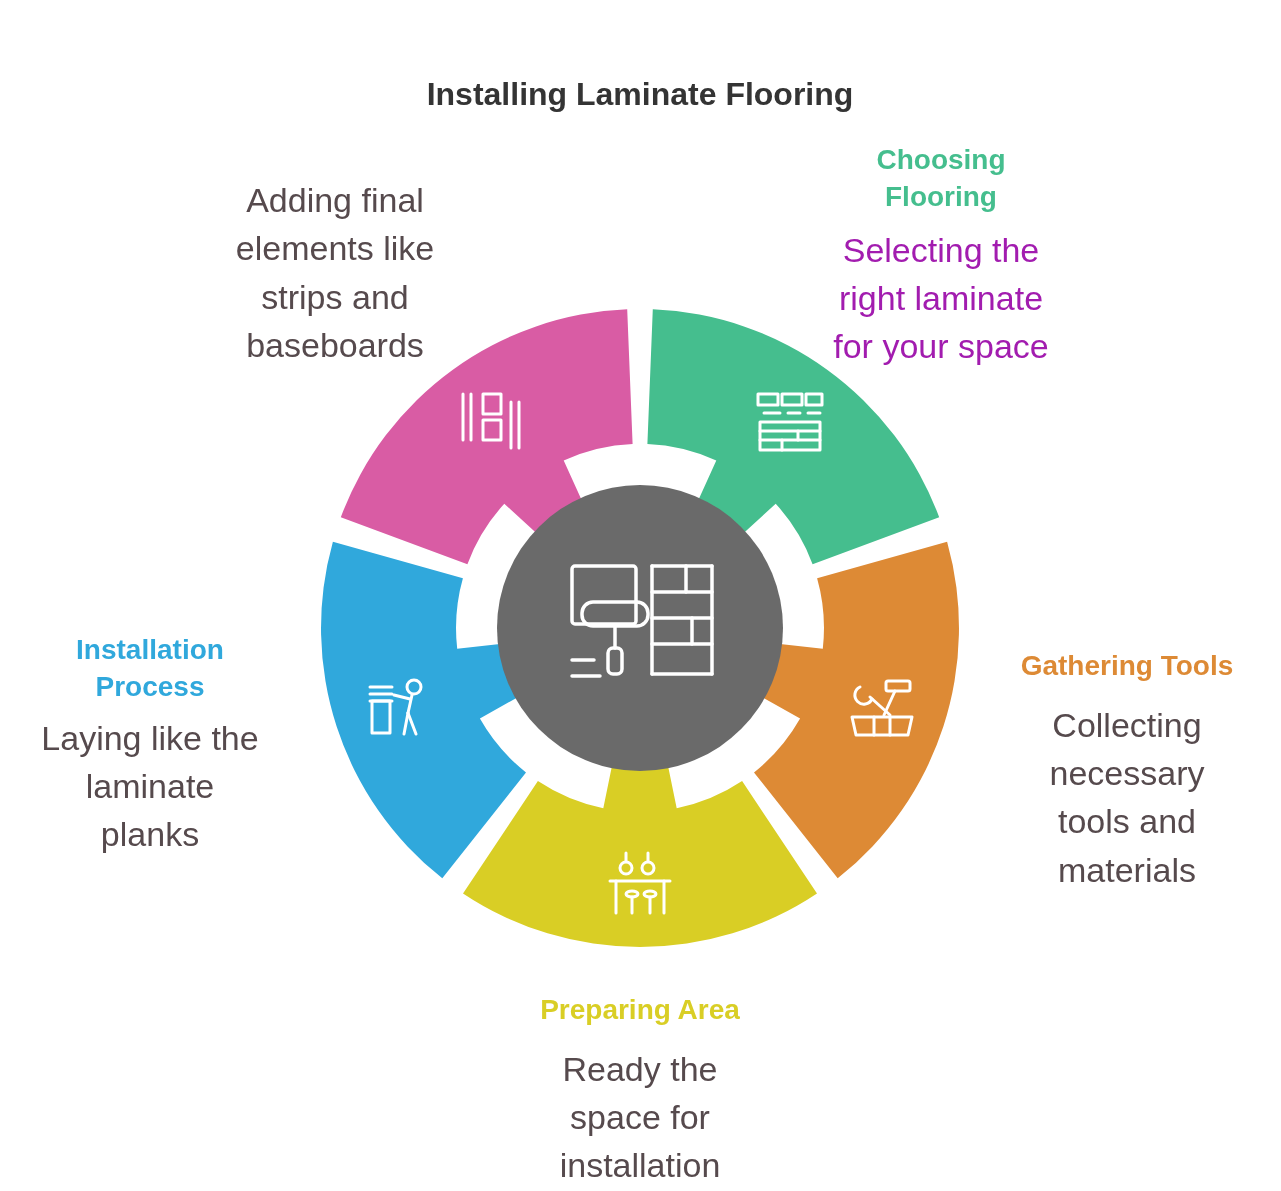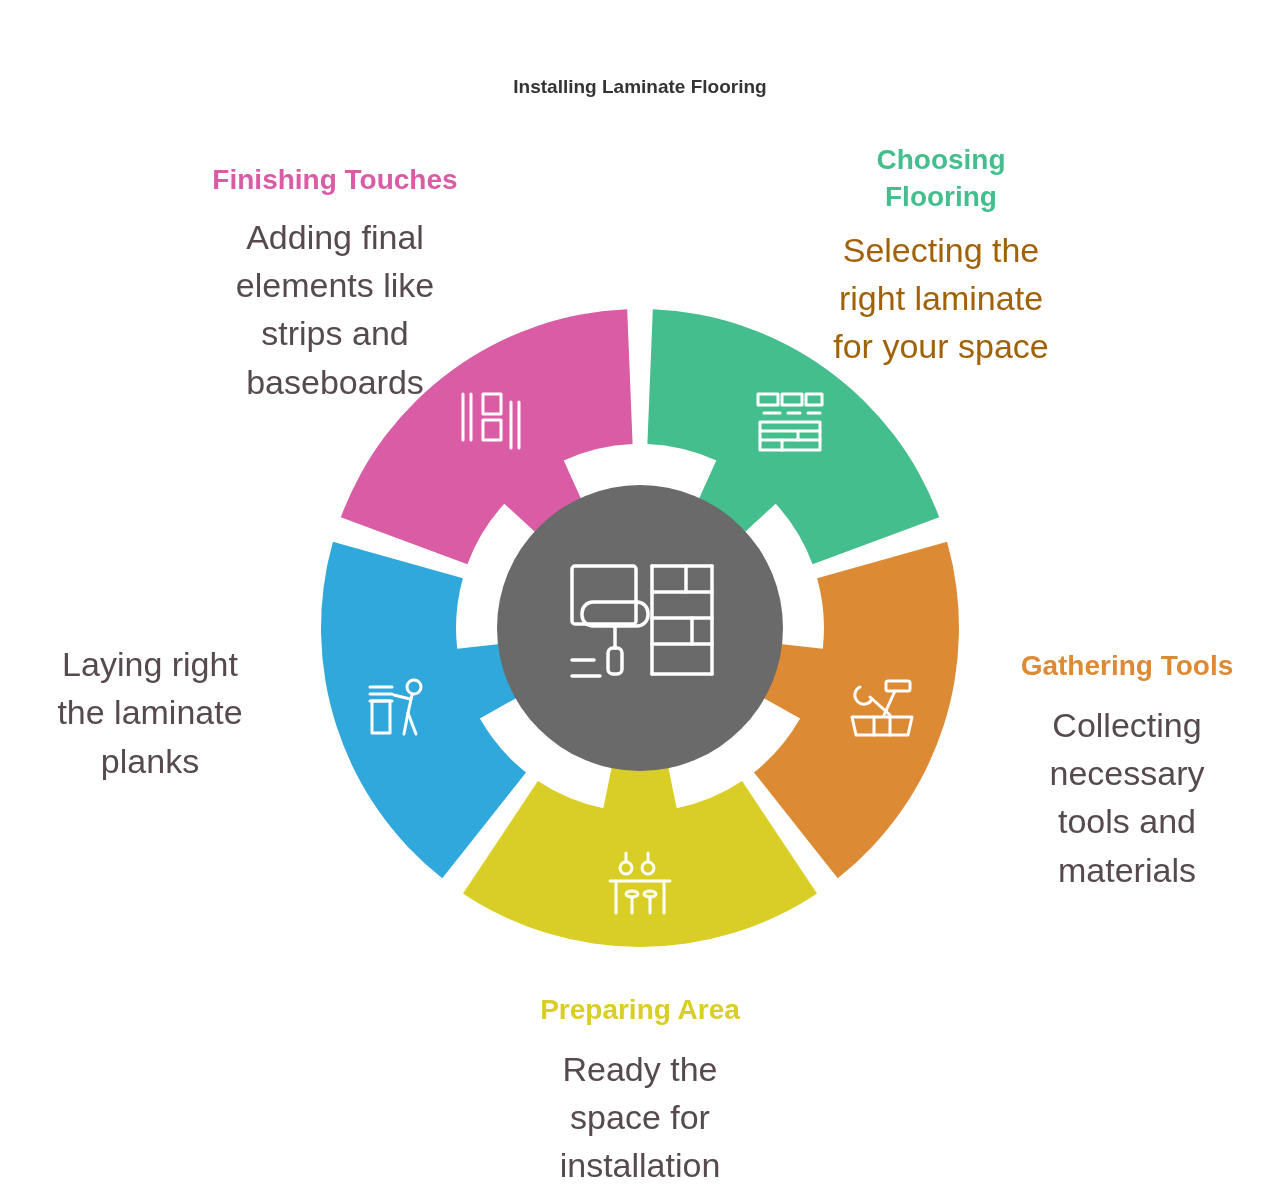--- a/index.html
+++ b/index.html
@@ -9,21 +9,21 @@
     height: 1191px;
     background: #ffffff;
     font-family: "Liberation Sans", sans-serif;
     overflow: hidden;
   }
   .title {
     position: absolute;
     left: 640px;
     top: 76px;
     transform: translateX(-50%);
-    font-size: 19px;
+    font-size: 32px;
     font-weight: bold;
     white-space: nowrap;
     margin: 0;
   }
   #wheel { position: absolute; left: 0; top: 0; }
   .icon-stroke { stroke: #ffffff; fill: none; stroke-width: 3; stroke-linecap: round; stroke-linejoin: round; }
   .icon-stroke-thick { stroke: #ffffff; fill: none; stroke-width: 3.5; stroke-linecap: round; stroke-linejoin: round; }
   .step { position: absolute; transform: translateX(-50%); text-align: center; }
   .step-title { font-size: 28px; font-weight: bold; line-height: 1.32; margin: 0 auto; }
   .step-desc  { font-size: 34px; line-height: 1.42; margin: 12px auto 0; }
@@ -134,35 +134,35 @@
         <rect x="-7" y="-2" width="18" height="20"></rect>
         <line x1="21" y1="-20" x2="21" y2="26"></line>
         <line x1="29" y1="-20" x2="29" y2="26"></line>
       </g>
 
     </g>
   </svg>
 
   <div class="step step-choosing">
     <div class="step-title" style="color: rgb(69, 190, 142); text-align: center;">Choosing Flooring</div>
-    <div class="step-desc" style="color: #a16207;">Selecting the right laminate for your space</div>
+    <div class="step-desc" style="color: #a21caf;">Selecting the right laminate for your space</div>
   </div>
 
   <div class="step step-gathering">
     <div class="step-title" style="color: rgb(221, 138, 53);">Gathering Tools</div>
     <div class="step-desc" style="color: rgb(86, 74, 77);">Collecting necessary tools and materials</div>
   </div>
 
   <div class="step step-preparing">
     <div class="step-title" style="color: rgb(217, 206, 37);">Preparing Area</div>
     <div class="step-desc" style="color: rgb(86, 74, 77);">Ready the space for installation</div>
   </div>
 
   <div class="step step-installation">
-    <div class="step-desc" style="color: rgb(86, 74, 77);">Laying right the laminate planks</div>
+    <div class="step-title" style="color: rgb(48, 168, 220);">Installation Process</div>
+    <div class="step-desc" style="color: rgb(86, 74, 77);">Laying like the laminate planks</div>
   </div>
 
   <div class="step step-finishing">
-    <div class="step-title" style="color: rgb(217, 92, 164);">Finishing Touches</div>
     <div class="step-desc" style="color: rgb(86, 74, 77);">Adding final elements like strips and baseboards</div>
   </div>
 
 </div>
 
 </body></html>

